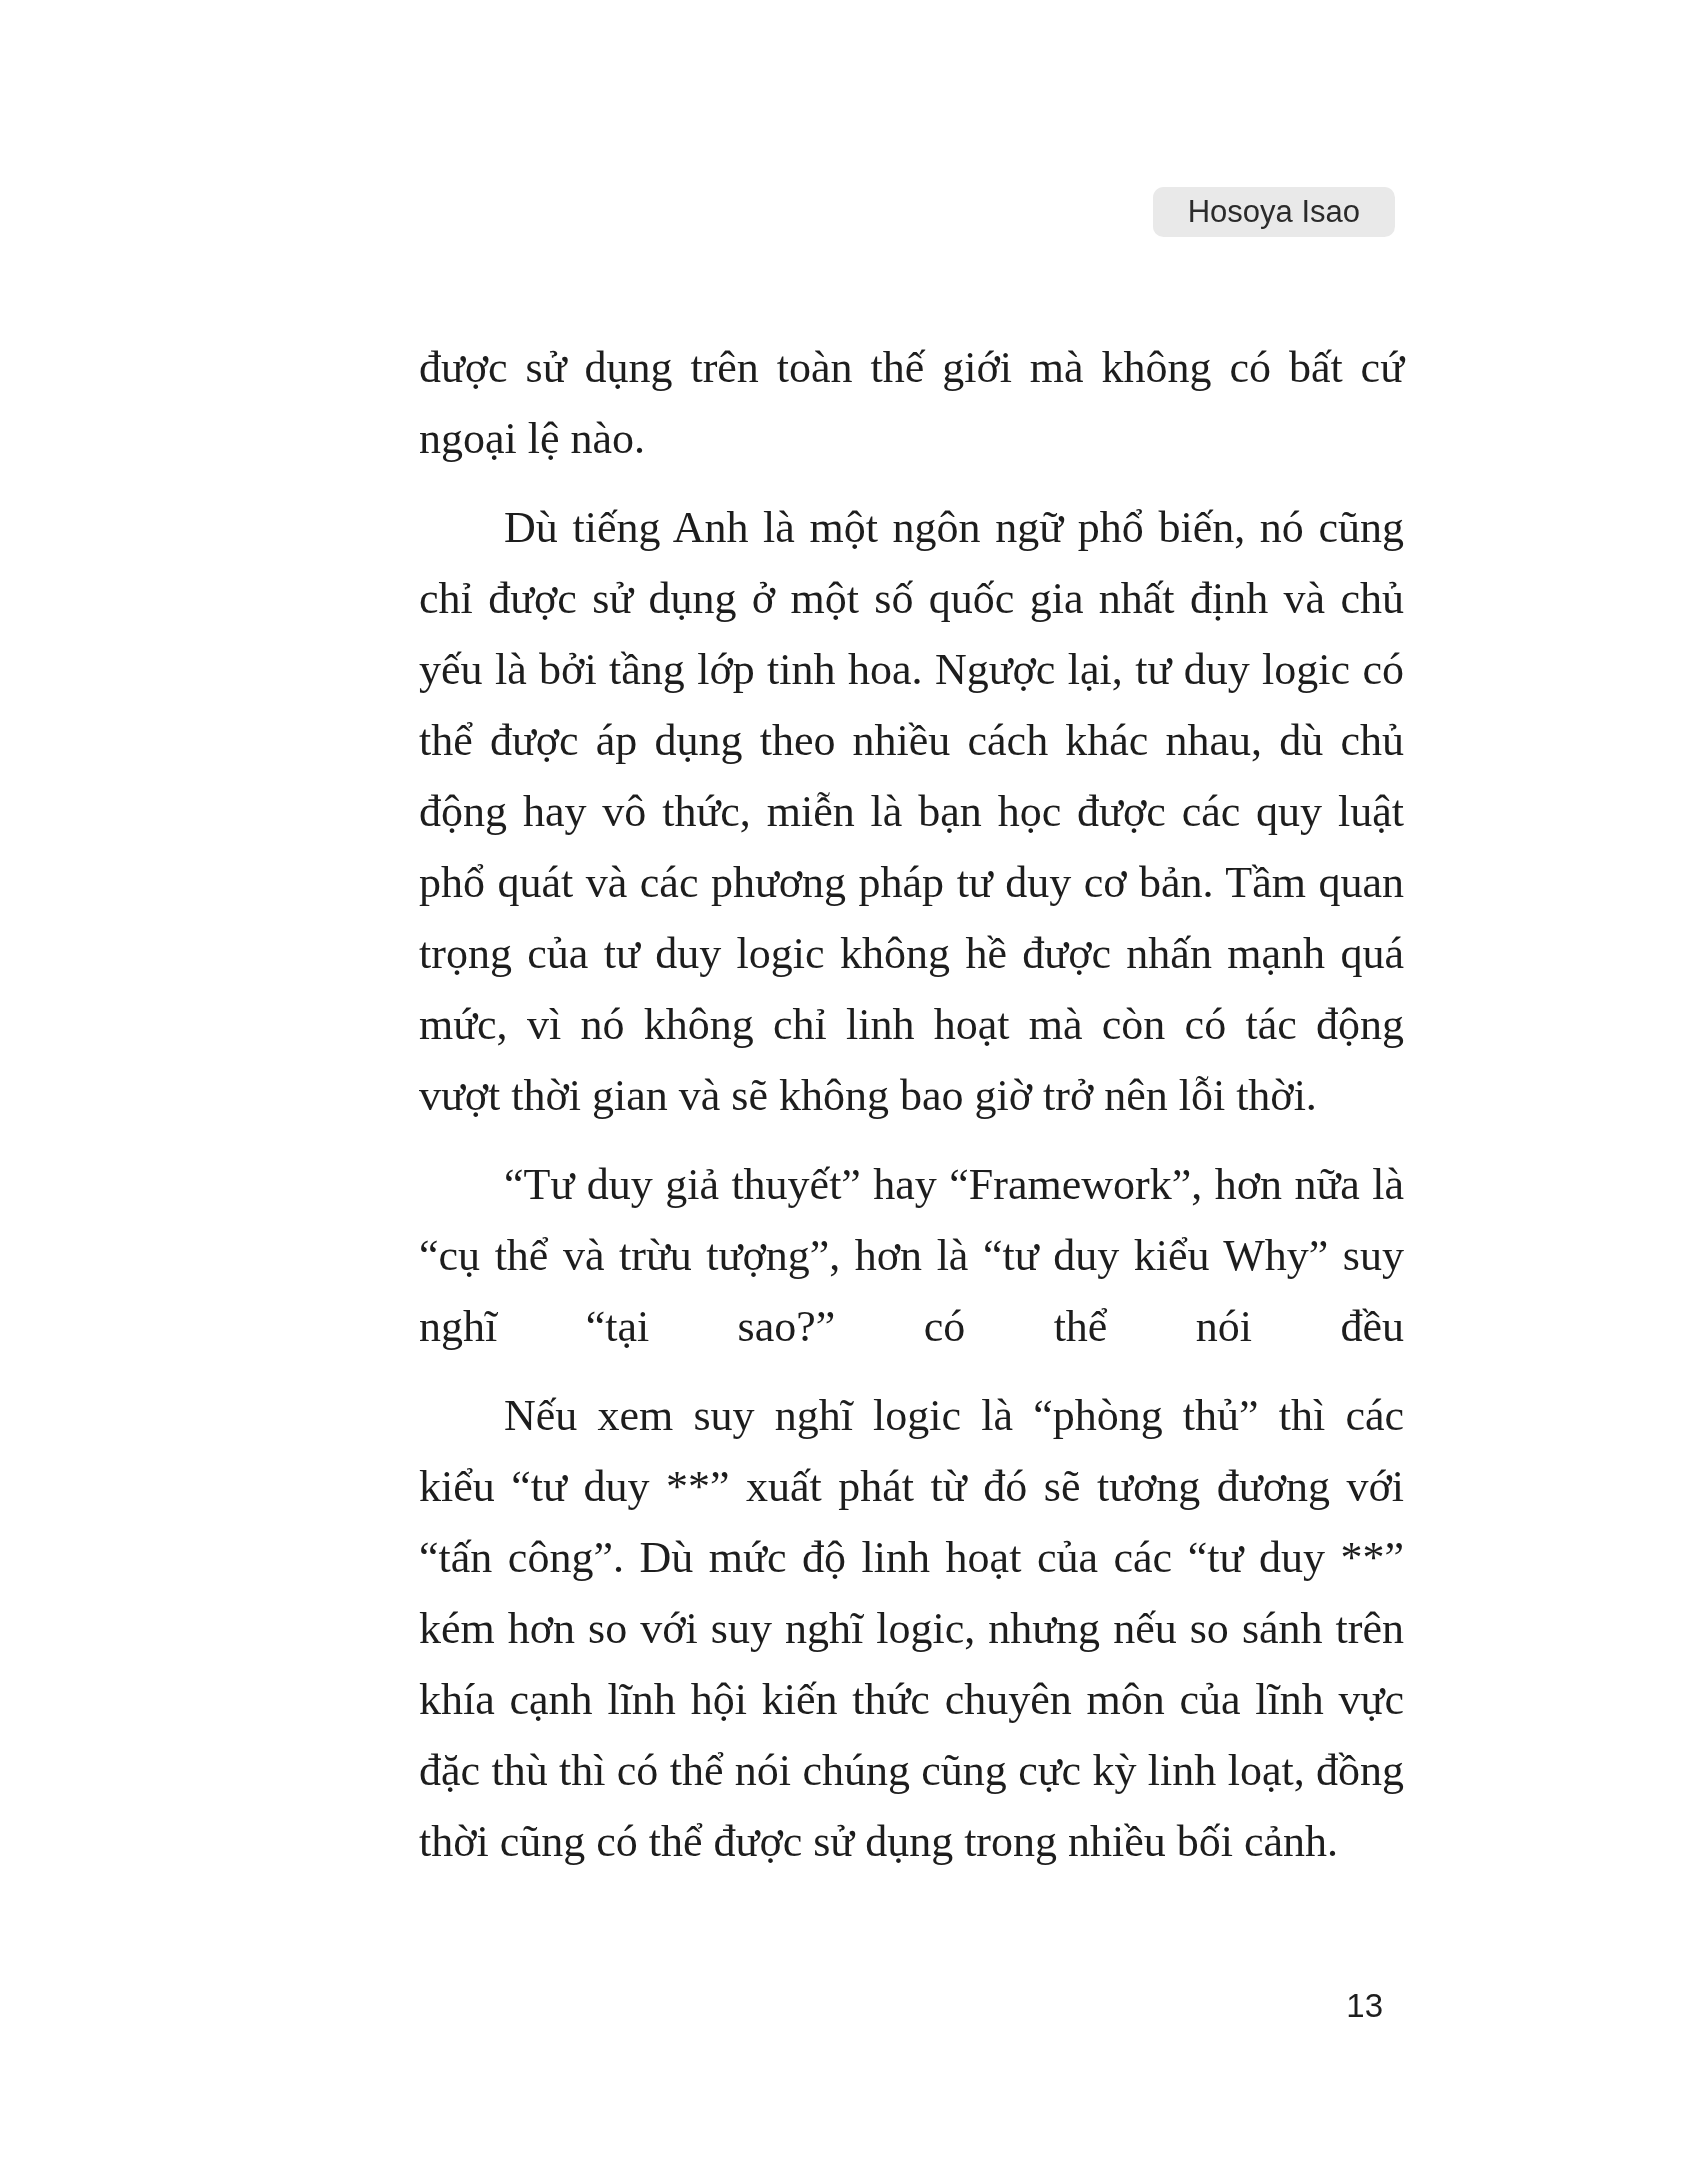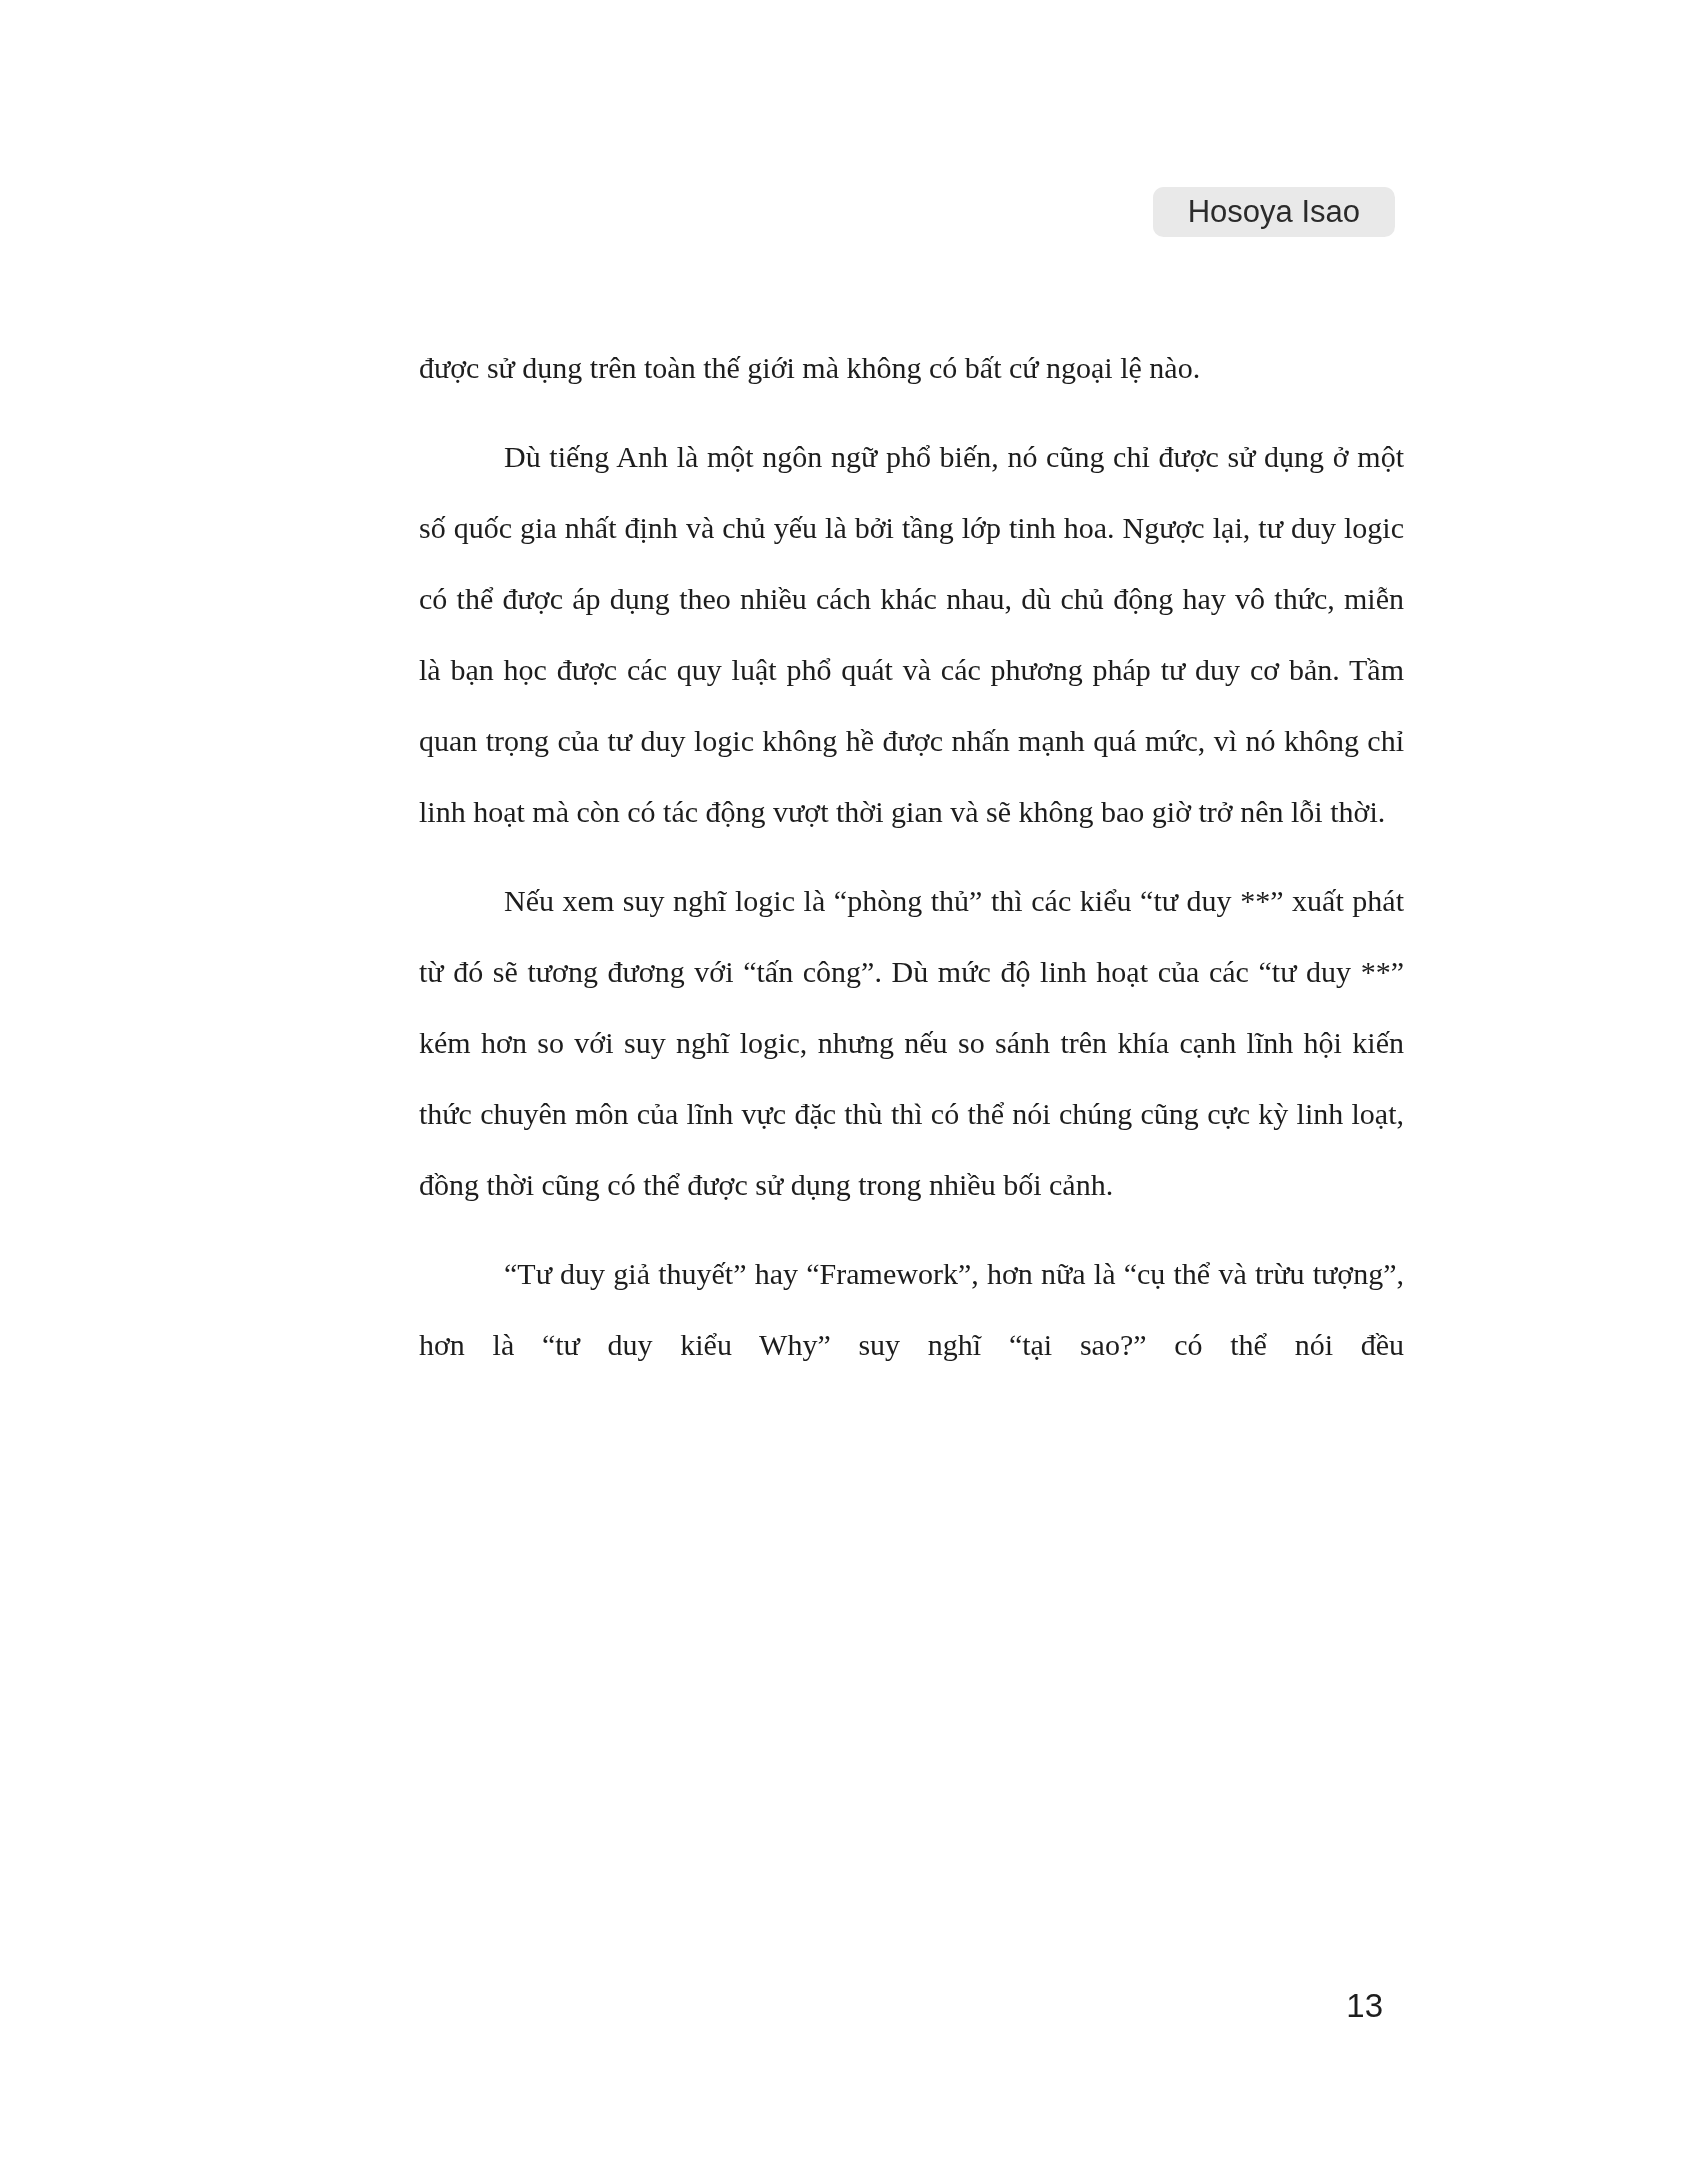--- a/index.html
+++ b/index.html
@@ -29,21 +29,21 @@
     font-size: 31px;
     line-height: 1.1;
     color: #2b2b2b;
     white-space: nowrap;
   }
   .content {
     position: absolute;
     left: 344px;
     top: 257px;
     width: 1015px;
-    font-size: 30px;
+    font-size: 44px;
     line-height: 71px;
     color: #1d1d1d;
     text-align: justify;
   }
   .para { margin-bottom: 18px; }
   .para.indent { text-indent: 85px; }
   .para.justify-last { text-align-last: justify; }
   .page-number {
     position: absolute;
     top: 1927px;
@@ -58,20 +58,20 @@
 
 <div class="page">
 
   <div class="header-pill">
     <span>Hosoya Isao</span>
   </div>
 
   <div class="content">
     <p class="para">được sử dụng trên toàn thế giới mà không có bất cứ ngoại lệ nào.</p>
     <p class="para indent">Dù tiếng Anh là một ngôn ngữ phổ biến, nó cũng chỉ được sử dụng ở một số quốc gia nhất định và chủ yếu là bởi tầng lớp tinh hoa. Ngược lại, tư duy logic có thể được áp dụng theo nhiều cách khác nhau, dù chủ động hay vô thức, miễn là bạn học được các quy luật phổ quát và các phương pháp tư duy cơ bản. Tầm quan trọng của tư duy logic không hề được nhấn mạnh quá mức, vì nó không chỉ linh hoạt mà còn có tác động vượt thời gian và sẽ không bao giờ trở nên lỗi thời.</p>
+    <p class="para indent justify-last">“Tư duy giả thuyết” hay “Framework”, hơn nữa là “cụ thể và trừu tượng”, hơn là “tư duy kiểu Why” suy nghĩ “tại sao?” có thể nói đều</p>
     <p class="para indent">Nếu xem suy nghĩ logic là “phòng thủ” thì các kiểu “tư duy **” xuất phát từ đó sẽ tương đương với “tấn công”. Dù mức độ linh hoạt của các “tư duy **” kém hơn so với suy nghĩ logic, nhưng nếu so sánh trên khía cạnh lĩnh hội kiến thức chuyên môn của lĩnh vực đặc thù thì có thể nói chúng cũng cực kỳ linh loạt, đồng thời cũng có thể được sử dụng trong nhiều bối cảnh.</p>
-    <p class="para indent justify-last">“Tư duy giả thuyết” hay “Framework”, hơn nữa là “cụ thể và trừu tượng”, hơn là “tư duy kiểu Why” suy nghĩ “tại sao?” có thể nói đều</p>
   </div>
 
   <div class="page-number">13</div>
 
 </div>
 
 
 </body></html>

